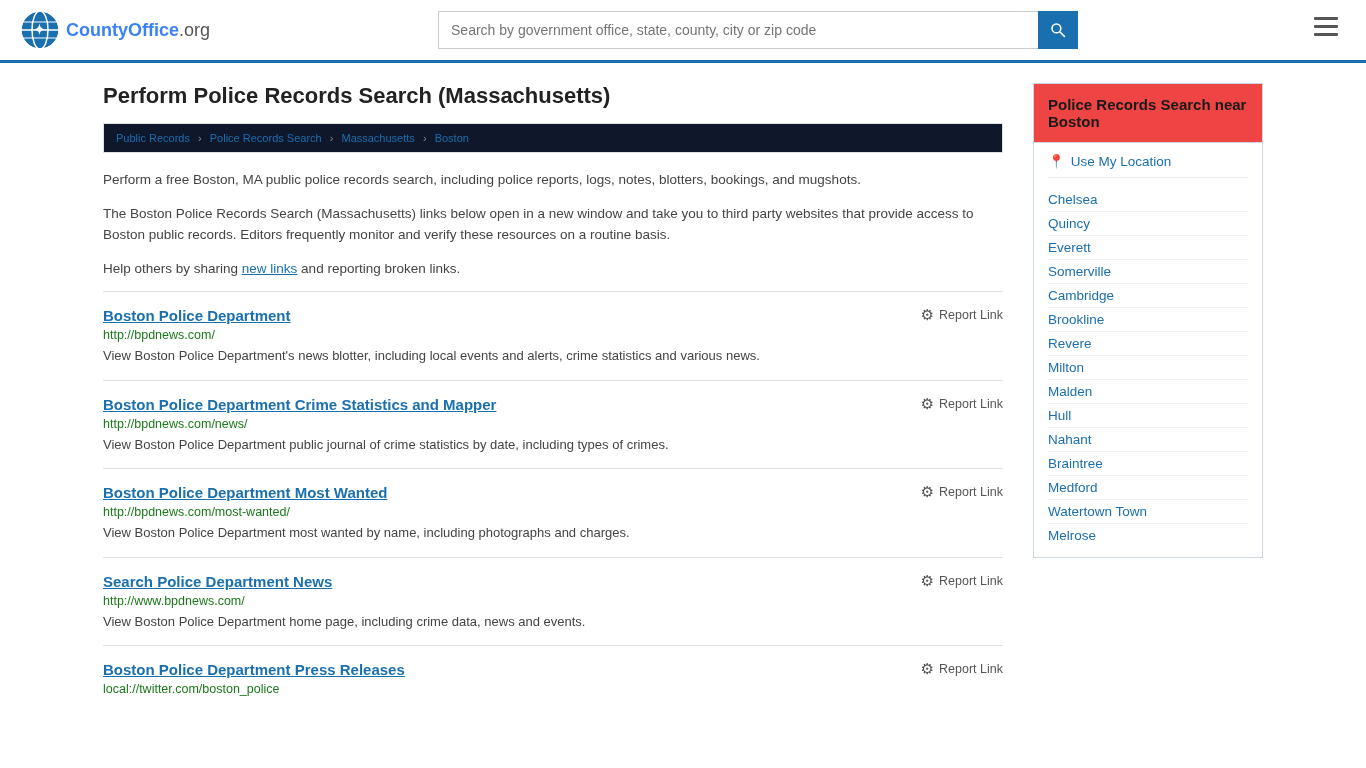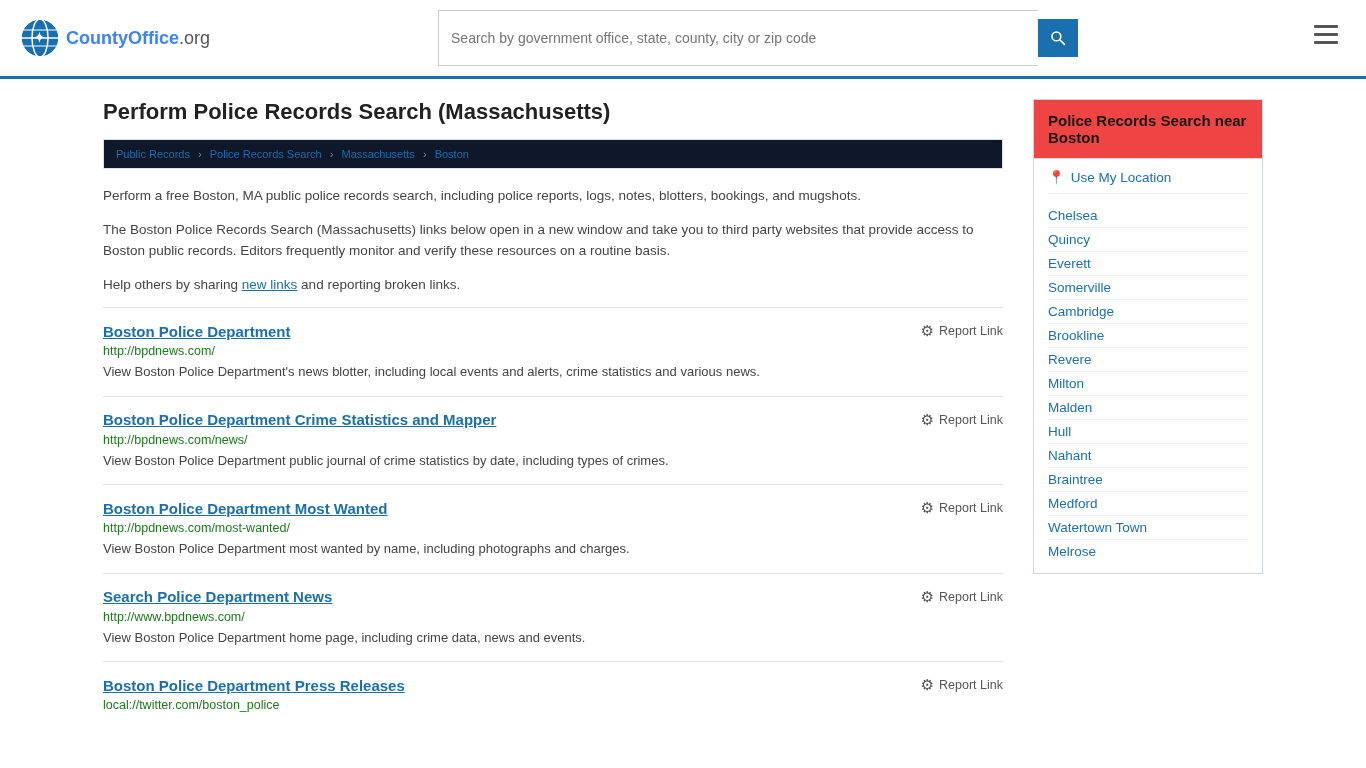--- a/index.html
+++ b/index.html
@@ -30,21 +30,21 @@
       max-width: 640px;
       margin: 0 30px;
     }
     #search-input {
       flex: 1;
       padding: 8px 12px;
       border: 1px solid #ccc;
       border-right: none;
       font-size: 14px;
       outline: none;
-      height: 56px;
+      height: 38px;
     }
     #search-btn {
       background: #1a6faf;
       border: 1px solid #1a6faf;
       color: #fff;
       width: 40px;
       height: 38px;
       cursor: pointer;
       display: flex;
       align-items: center;
@@ -104,21 +104,21 @@
       text-decoration: underline;
     }
 
     
     .record-item {
       border-top: 1px solid #e0e0e0;
       padding: 14px 0;
     }
     .record-header {
       display: flex;
-      align-items: center;
+      align-items: flex-end;
       justify-content: space-between;
       margin-bottom: 4px;
     }
     .record-title {
       font-size: 15px;
       font-weight: bold;
       color: #1a6faf;
       cursor: pointer;
       text-decoration: underline;
     }

